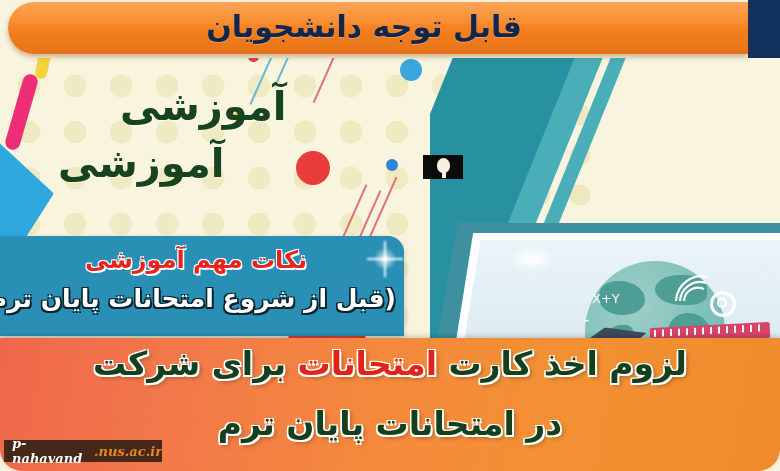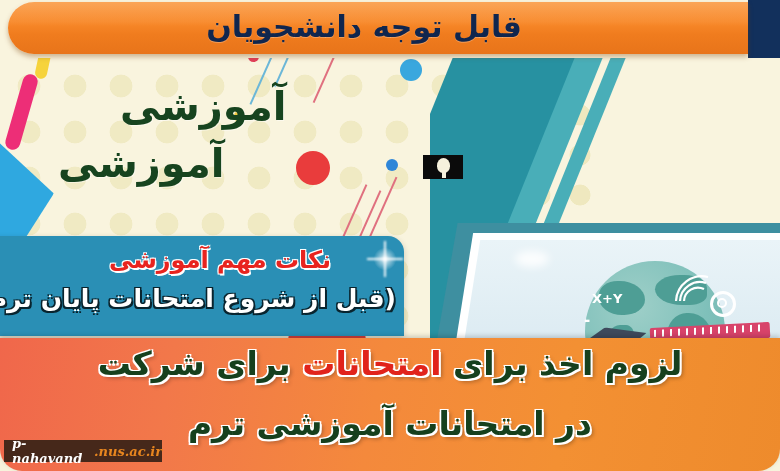--- a/index.html
+++ b/index.html
@@ -92,21 +92,21 @@
     border-radius:50%;
     background:radial-gradient(circle at 36% 32%,#9ECFC8,#7FC0BA 55%,#6FB3AE 100%);
     overflow:hidden;z-index:14;
   }
   .land{position:absolute;background:#4E9E95;border-radius:40% 55% 45% 50%;}
   .l1{left:14px;top:20px;width:46px;height:34px;}
   .l2{left:20px;top:64px;width:30px;height:44px;border-radius:50% 30% 60% 40%;}
   .l3{left:70px;top:14px;width:52px;height:30px;border-radius:50% 45% 35% 55%;}
   .l4{left:82px;top:52px;width:46px;height:52px;border-radius:45% 55% 40% 60%;}
 
-  .eq{position:absolute;color:#FFFFFF;font-size:13px;font-weight:bold;z-index:18;}
+  .eq{position:absolute;color:#FFFFFF;font-size:13px;font-weight:normal;z-index:18;}
   .eq-xy{left:592px;top:236px;}
   .eq-minus{left:584px;top:256px;font-size:15px;}
   .eq-q{left:735px;top:284px;font-size:24px;color:#3C6F72;}
 
   .wifi{position:absolute;left:672px;top:218px;width:40px;height:32px;z-index:18;}
   .gear{
     position:absolute;left:710px;top:236px;width:20px;height:20px;z-index:18;
     border:3px solid #FFFFFF;border-radius:50%;
   }
   .gear::before{
@@ -226,21 +226,20 @@
   }
   .note-sparkle::before,.note-sparkle::after{
     content:"";position:absolute;background:rgba(255,255,255,.9);
   }
   .note-sparkle::before{left:12px;top:-5px;width:2px;height:36px;filter:blur(1px);}
   .note-sparkle::after{left:-5px;top:12px;width:36px;height:2px;filter:blur(1px);}
   .note-l1{
     position:absolute;left:0;top:246px;width:392px;text-align:center;z-index:37;
     font-size:24px;font-weight:bold;color:#E8241F;white-space:nowrap;
     text-shadow:1.5px 1.5px 0 #FFFFFF,-1px -1px 0 #FFFFFF,1px -1px 0 #FFFFFF,-1px 1px 0 #FFFFFF;
-    margin-left:24px;
   }
   .note-l2{
     position:absolute;left:0;top:284px;width:396px;text-align:center;z-index:37;
     font-size:25px;font-weight:bold;color:#FFFFFF;white-space:nowrap;
     text-shadow:2px 2px 0 #09242E,-1.5px -1.5px 0 #09242E,1.5px -1.5px 0 #09242E,-1.5px 1.5px 0 #09242E;
   }
 
   
   .bottom{
     position:absolute;left:0;top:338px;width:780px;height:133px;z-index:45;
@@ -337,25 +336,25 @@
   <div class="h-moavenat">آموزشی</div>
   <div class="h-amoozeshi">آموزشی</div>
 
   <div class="note"></div>
   <div class="note-sparkle"></div>
   <div class="note-l1">نکات مهم آموزشی</div>
   <div class="note-l2">(قبل از شروع امتحانات پایان ترم)</div>
 
   <div class="bottom"></div>
   <div class="bt-l1">
-    <span class="gr">لزوم اخذ برای</span>
+    <span class="gr">لزوم اخذ کارت</span>
     <span class="rd">امتحانات</span>
     <span class="gr">برای شرکت</span>
   </div>
-  <div class="bt-l2 gr">در امتحانات آموزشی ترم</div>
+  <div class="bt-l2 gr">در امتحانات پایان ترم</div>
 
   <div class="top-banner">
     <div class="top-navy"></div>
     <div class="top-pill"></div>
     <div class="top-title">قابل توجه دانشجویان</div>
   </div>
 
   <div class="wm">
     <span class="wm-a">p-nahavand</span>
       <span class="wm-b">.nus.ac.ir</span>

